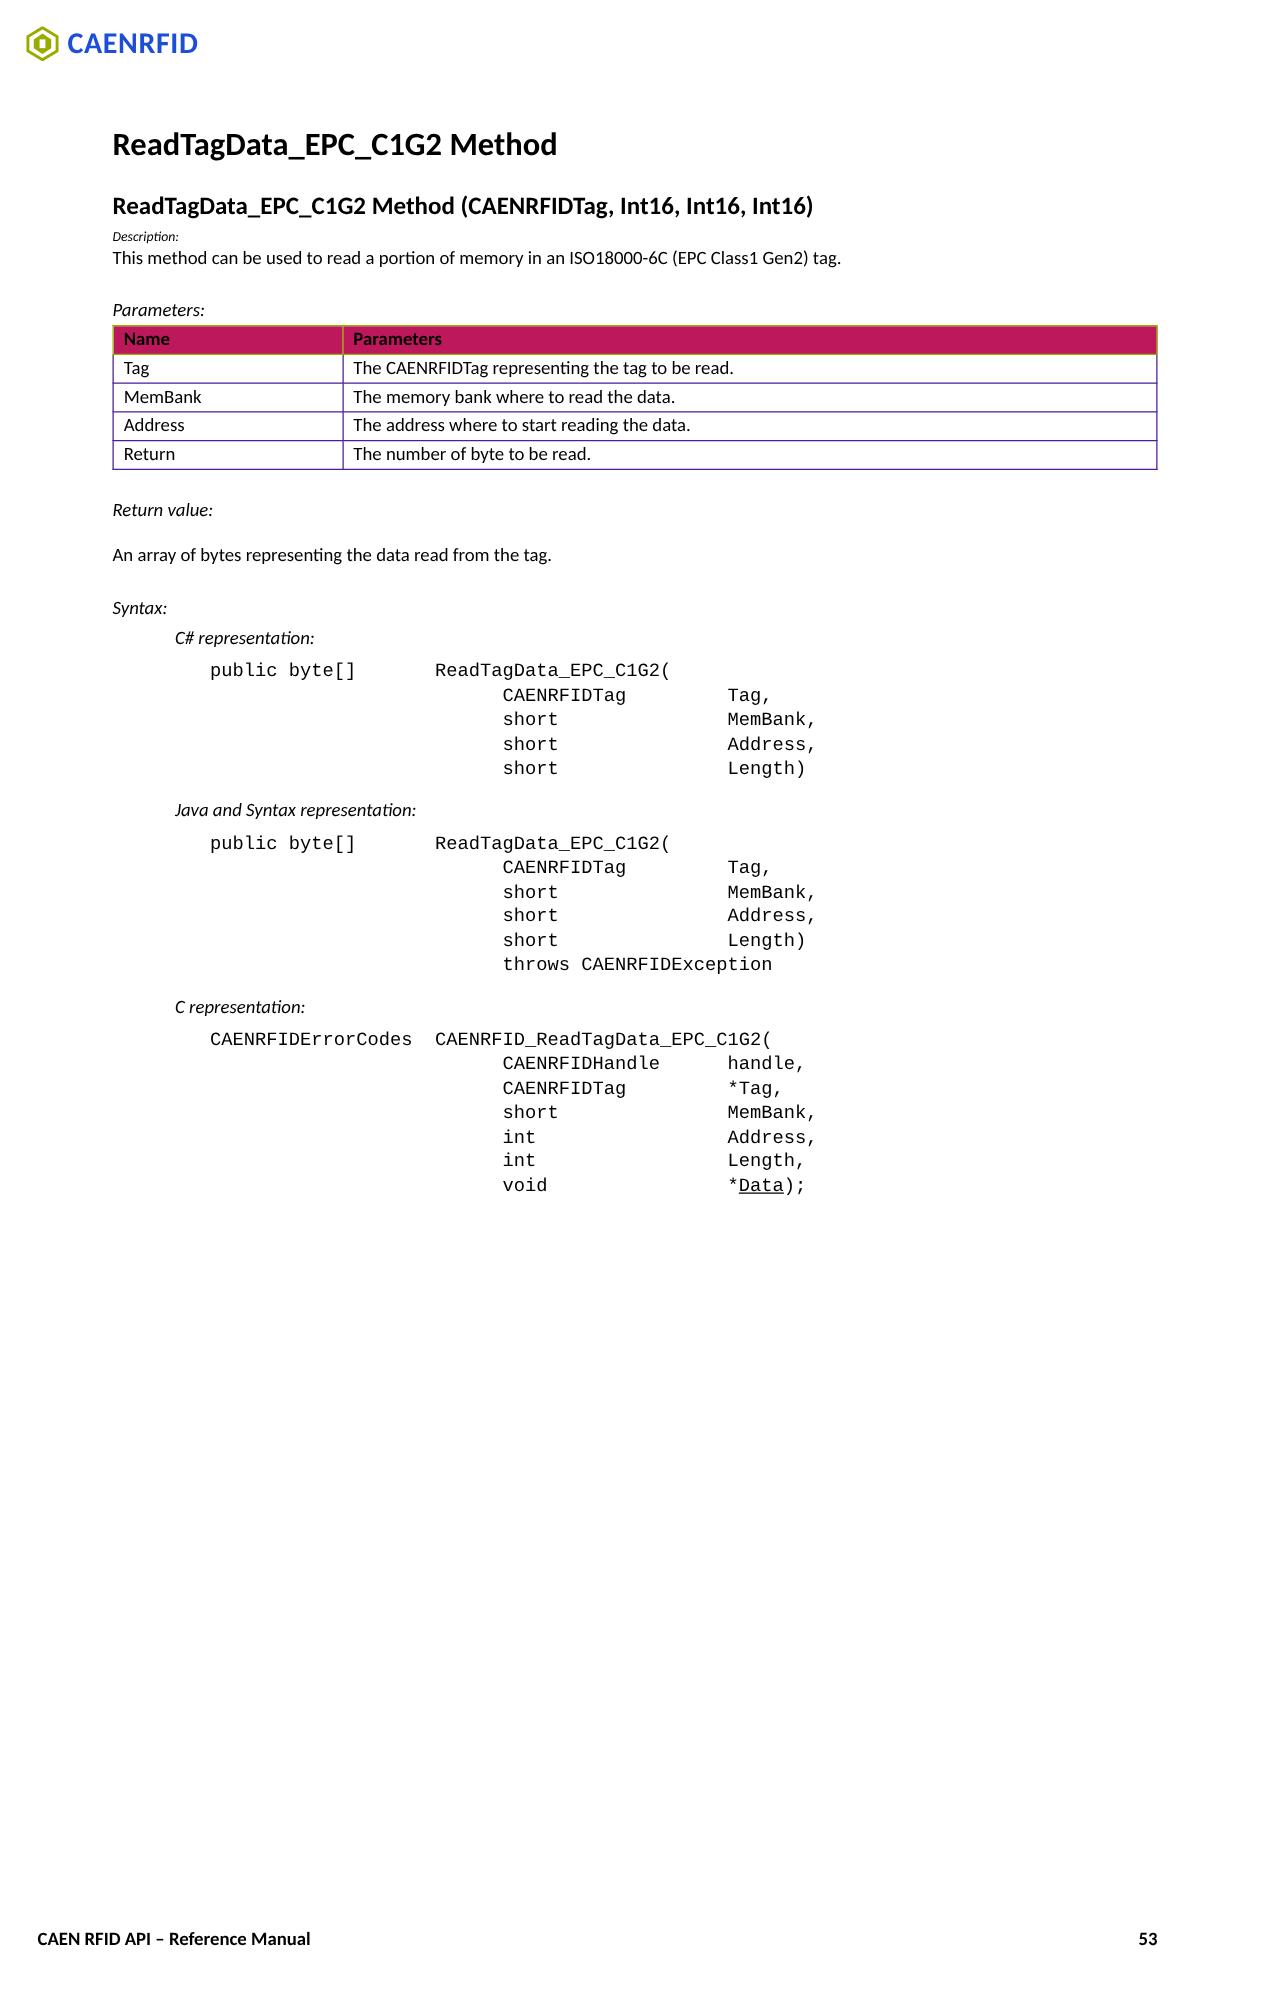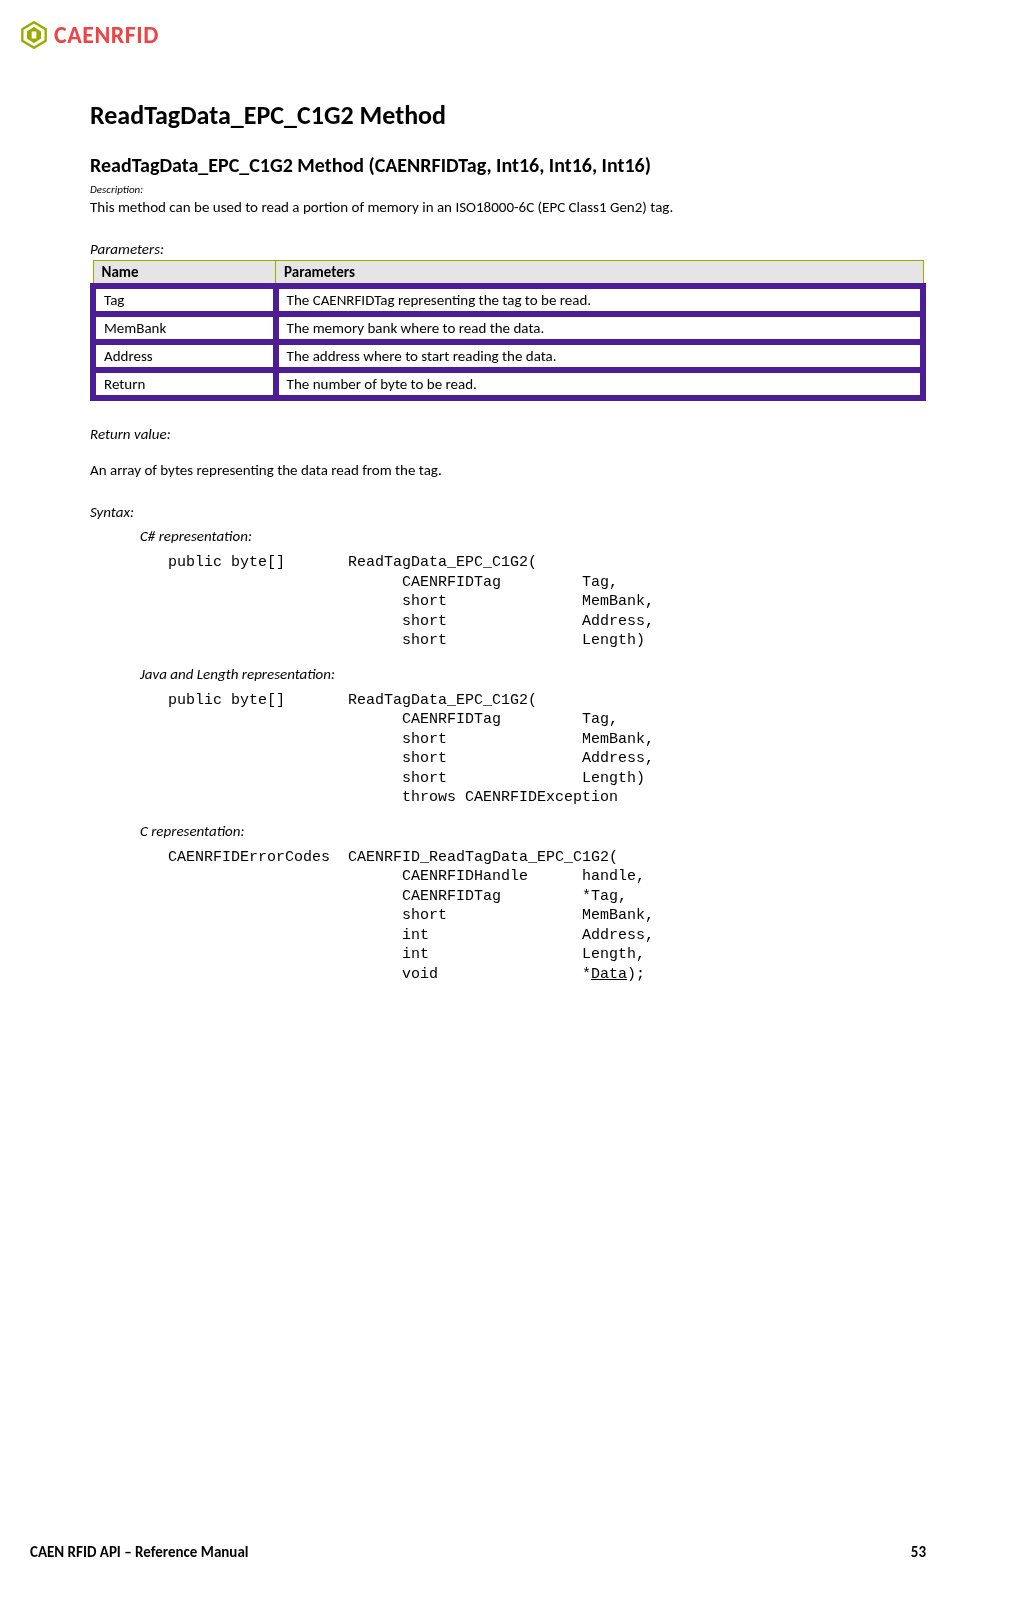--- a/index.html
+++ b/index.html
@@ -22,21 +22,21 @@
       margin-bottom: 50px;
       margin-left: -10px;
     }
     .logo-icon {
       width: 28px;
       height: 28px;
     }
     .logo-text {
       font-weight: 900;
       font-size: 24px;
-      color: #ef4444;
+      color: #1d4ed8;
       letter-spacing: 0.5px;
     }
     .content {
       margin-left: 60px;
     }
     h1 {
       font-size: 26px;
       font-weight: bold;
       margin-bottom: 22px;
     }
@@ -58,29 +58,29 @@
       font-style: italic;
       font-size: 15px;
       margin-bottom: 2px;
     }
     table {
       width: 100%;
       border-collapse: collapse;
       margin-bottom: 24px;
     }
     th {
-      background: #e5e5e5;
+      background: #be185d;
       border: 1px solid #9aab00;
       text-align: left;
       padding: 2px 8px;
       font-weight: bold;
       font-size: 15px;
     }
     td {
-      border: 6px solid #4c1d95;
+      border: 1px solid #4c1d95;
       padding: 2px 8px;
       font-size: 15px;
     }
     th:first-child, td:first-child { width: 22%; }
     .ret-label {
       font-style: italic;
       font-size: 15px;
       margin-bottom: 18px;
     }
     .ret-text {
@@ -172,21 +172,21 @@
 
     <div class="syntax-label">Syntax:</div>
 
     <div class="repr-label">C# representation:</div>
     <pre>public byte[]       ReadTagData_EPC_C1G2(
                           CAENRFIDTag         Tag,
                           short               MemBank,
                           short               Address,
                           short               Length)</pre>
 
-    <div class="repr-label">Java and Length representation:</div>
+    <div class="repr-label">Java and Syntax representation:</div>
     <pre>public byte[]       ReadTagData_EPC_C1G2(
                           CAENRFIDTag         Tag,
                           short               MemBank,
                           short               Address,
                           short               Length)
                           throws CAENRFIDException</pre>
 
     <div class="repr-label">C representation:</div>
     <pre><span>CAENRFIDErrorCodes  CAENRFID_ReadTagData_EPC_C1G2(
                           CAENRFIDHandle      handle,

